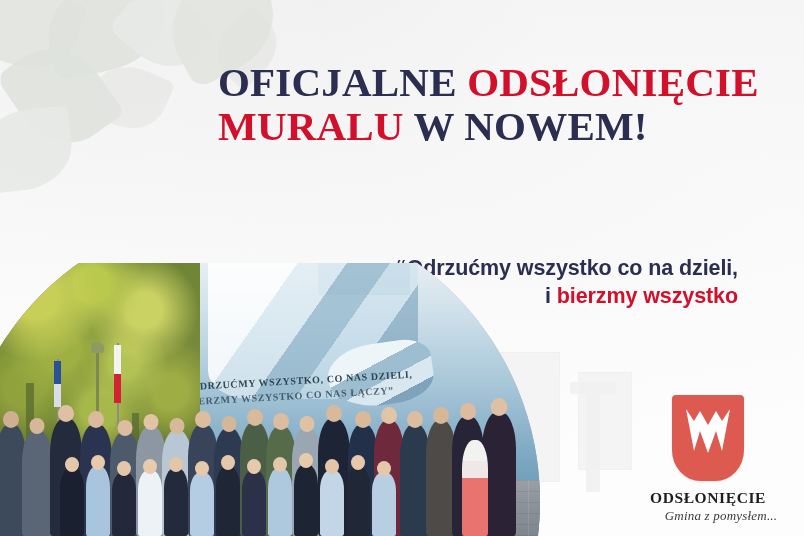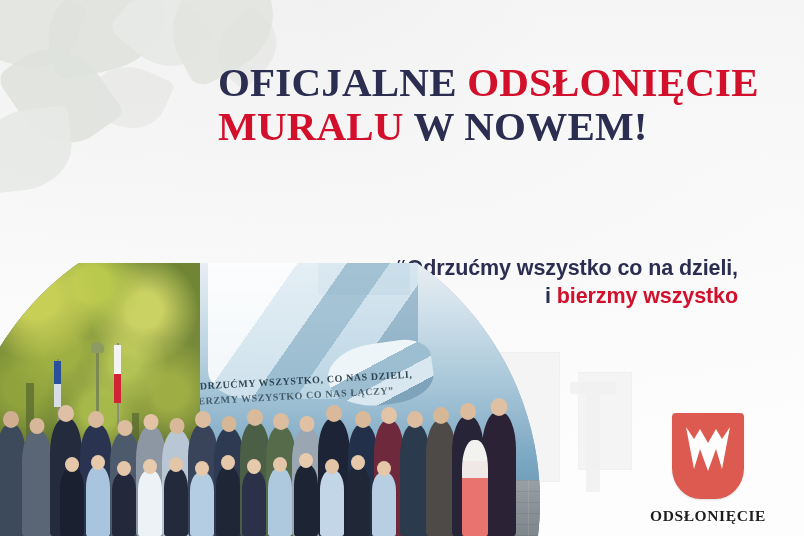--- a/index.html
+++ b/index.html
@@ -391,15 +391,16 @@
     </div>
   </div>
 
   <div class="logo">
     <div class="shield">
       <svg viewBox="0 0 72 86" width="72" height="86" aria-hidden="true">
         <path d="M14 14 L22 56 L28 36 L36 58 L44 36 L50 56 L58 14 L50 26 L44 16 L36 30 L28 16 L22 26 Z" fill="#ffffff"></path>
       </svg>
     </div>
     <div class="logo-name">ODSŁONIĘCIE</div>
+    <div class="logo-tagline">Gmina z pomysłem...</div>
   </div>
 
 </div>
 
 </body></html>

